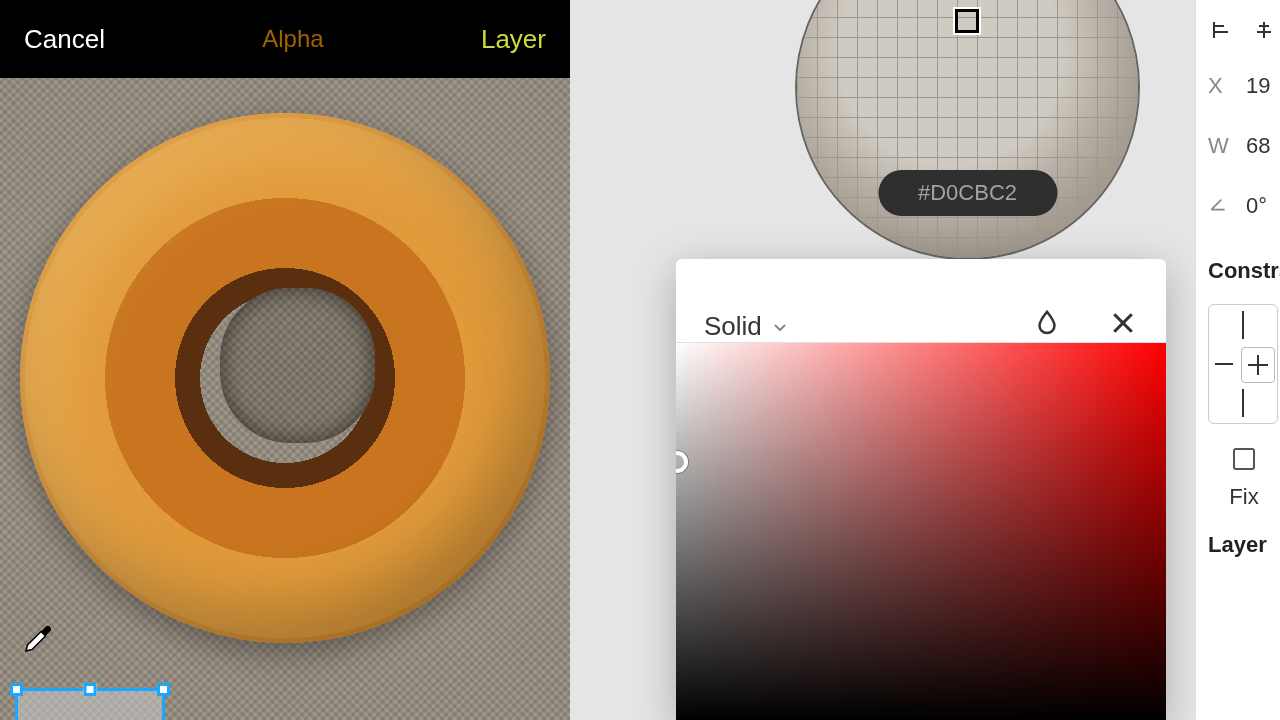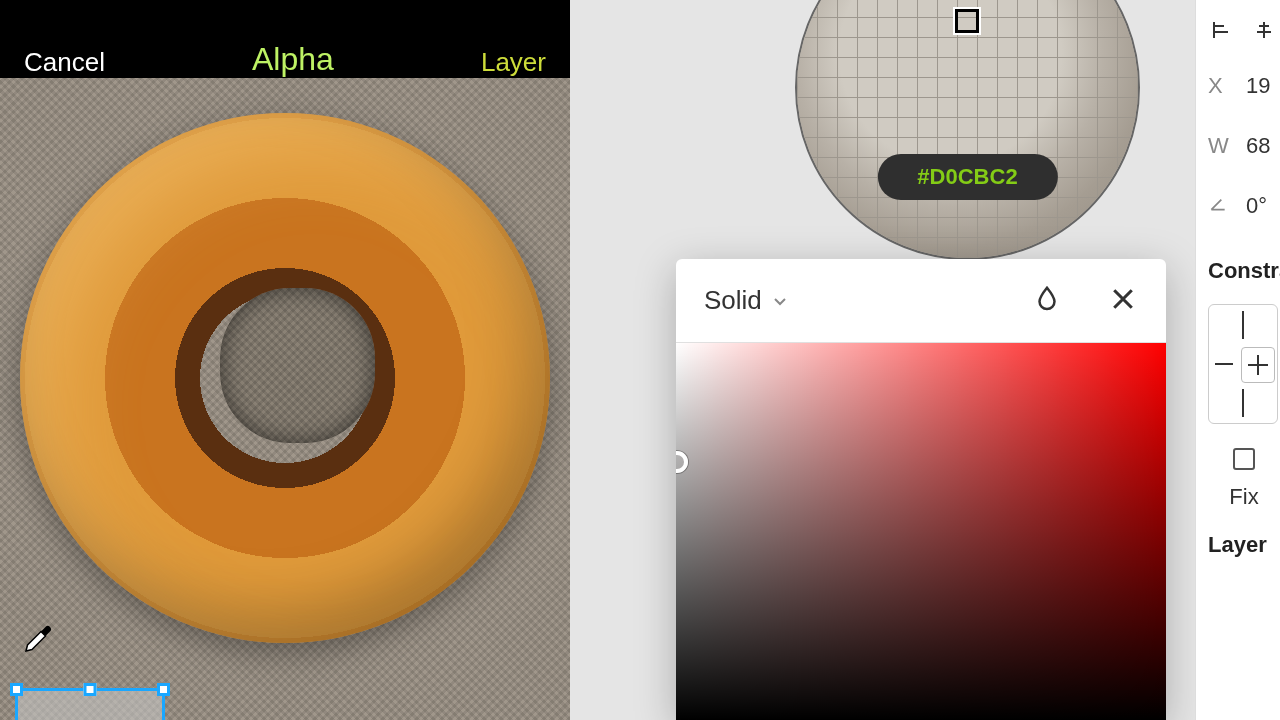--- a/index.html
+++ b/index.html
@@ -1,23 +1,23 @@
 <!DOCTYPE html>
 <html><head>
 <meta charset="utf-8">
 <style>
   * { box-sizing: border-box; margin: 0; padding: 0; }
   html, body { width: 1280px; height: 720px; overflow: hidden; font-family: -apple-system, Helvetica, Arial, sans-serif; }
   body { background: #e5e5e5; position: relative; }
 
   
   .mobile-panel { position: absolute; left: 0; top: 0; width: 570px; height: 720px; background: #4a4a4a; }
-  .mobile-header { height: 78px; background: #000; display: flex; align-items: flex-end; justify-content: space-between; padding: 0 24px; }
+  .mobile-header { height: 78px; background: #000; display: flex; align-items: center; justify-content: space-between; padding: 0 24px; }
   .mh-cancel { color: #fff; font-size: 26px; font-weight: 300; }
-  .mh-title  { color: #bef264; font-size: 32px; font-weight: 500; }
+  .mh-title  { color: #a16207; font-size: 24px; font-weight: 500; }
   .mh-done   { color: #cddc3a; font-size: 26px; font-weight: 400; }
 
   .photo-area { position: absolute; left:0; top:78px; width:570px; height:642px; background:#6b6b6b; overflow:hidden; }
   .fabric { position:absolute; inset:0;
     background: repeating-linear-gradient(45deg,#b6b0a8 0 3px,#c9c3bb 3px 6px),
                 repeating-linear-gradient(-45deg,#b6b0a8 0 3px,#c9c3bb 3px 6px);
     background-blend-mode: multiply; filter:contrast(0.95) brightness(1.02);
   }
   .donut { position:absolute; left:20px; top:35px; width:530px; height:530px; border-radius:50%;
     background: radial-gradient(circle at 50% 50%, transparent 0 85px, #5a2f10 85px 110px, #c9741f 110px 180px, #e09a3a 180px 260px, #d88c2c 260px 100%);
@@ -41,25 +41,25 @@
   
   .loupe { position:absolute; left:795px; top:-85px; width:345px; height:345px; border-radius:50%; border:2px solid #666; overflow:hidden; background:#b9b2a8; }
   .loupe-grid { position:absolute; inset:0;
     background-image:
       linear-gradient(#9d978e 1px, transparent 1px),
       linear-gradient(90deg,#9d978e 1px, transparent 1px),
       radial-gradient(circle at 45% 40%, #d0cbc2 0 40%, #b8b1a7 55%, #a59d92 70%, #8f887e 100%);
     background-size: 20px 20px, 20px 20px, 100% 100%;
   }
   .loupe-target { position:absolute; left:158px; top:92px; width:24px; height:24px; border:3px solid #000; outline:2px solid #fff; }
-  .loupe-hex { position:absolute; left:50%; bottom:58px; transform:translateX(-50%); background:#2f2f2f; color:#84cc16; font-size:22px; padding:10px 40px; border-radius:30px;font-weight:bold; }
+  .loupe-hex { position:absolute; left:50%; bottom:42px; transform:translateX(-50%); background:#2f2f2f; color:#a3a3a3; font-size:22px; padding:10px 40px; border-radius:30px; }
 
   
   .picker { position:absolute; left:676px; top:259px; width:490px; height:461px; background:#fff; border-radius:6px 6px 0 0; box-shadow:0 10px 40px rgba(0,0,0,0.25); overflow:hidden; }
-  .picker-head { height:84px; display:flex; align-items:center; padding:0 28px; gap:18px; border-bottom:1px solid #e0e0e0;}
+  .picker-head { height:84px; display:flex; align-items:flex-end; padding:0 28px; gap:18px; border-bottom:1px solid #e0e0e0;}
   .fill-type { font-size:26px; color:#333; font-weight:500; display:flex; align-items:center; gap:10px;}
   .fill-type-caret svg{width:16px;height:16px;}
   .picker-head-spacer{flex:1}
   .drop-icon svg, .close-icon svg { width:30px; height:30px; }
   .close-icon{margin-left:28px;}
   .sv-area { position:relative; width:100%; height:377px;
     background: linear-gradient(to top, #000, rgba(0,0,0,0)), linear-gradient(to right, #fff, rgba(255,255,255,0)), #ff0000;
     background-blend-mode: normal, normal, normal;
   }
   .sv-area::before{content:"";position:absolute;inset:0;

